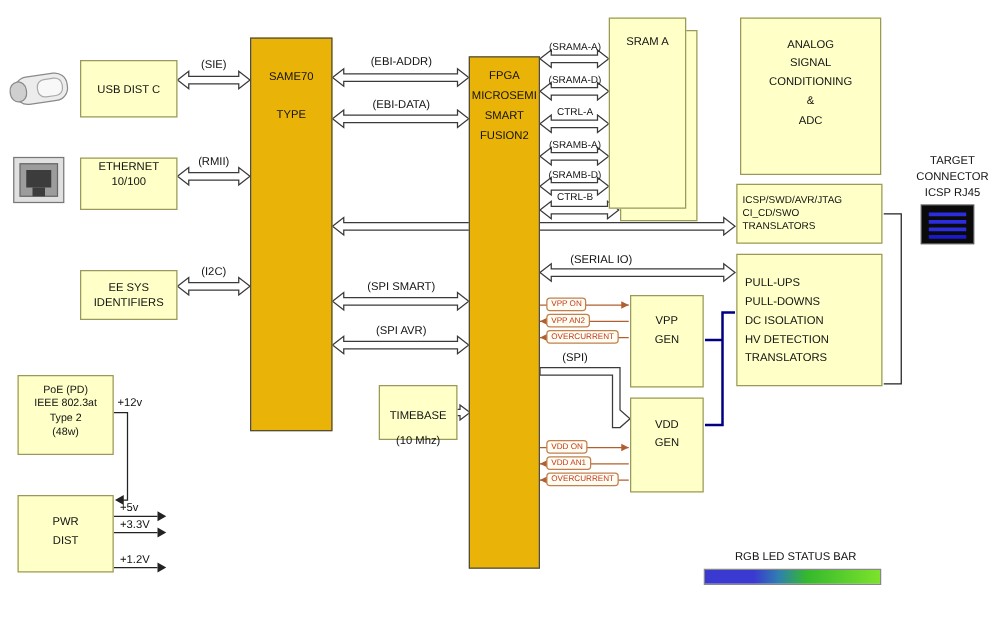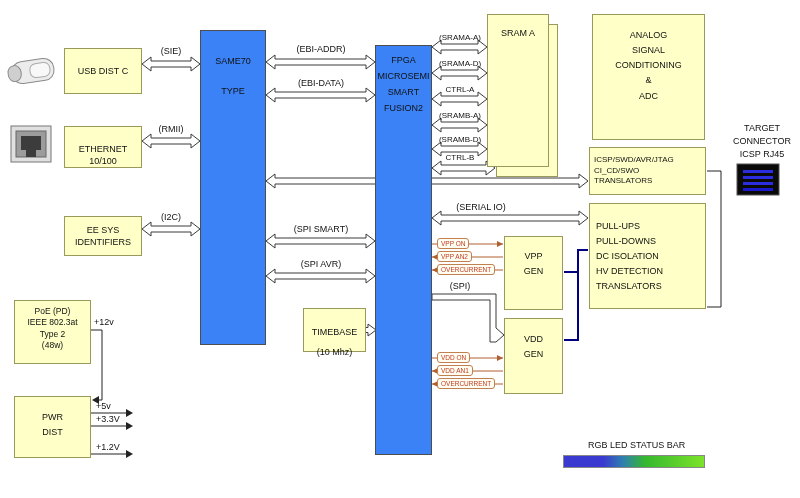--- a/index.html
+++ b/index.html
@@ -1,20 +1,20 @@
 <!DOCTYPE html>
 <html><head>
 <meta charset="utf-8">
 <style>
   html,body{margin:0;padding:0;background:#fff;font-family:"Liberation Sans",sans-serif;}
   .stage{position:relative;width:800px;height:498px;background:#fff;overflow:hidden;}
   #wires{position:absolute;left:0;top:0;}
   .block{position:absolute;box-sizing:border-box;font-size:9px;color:#111;display:flex;flex-direction:column;align-items:center;line-height:1.35;}
   .yellow{background:#ffffc8;border:1px solid #99995c;}
-  .green{background:#3b82f6;border:1px solid #4d4d4d;}
+  .green{background:#eab308;border:1px solid #4d4d4d;}
   .left-al{align-items:flex-start;text-align:left;justify-content:center;}
   .lbl{position:absolute;font-size:9px;color:#111;text-align:center;white-space:nowrap;}
   .sm{font-size:8px;}
   .sig{position:absolute;font-size:6.5px;color:#c03a1e;background:#fffdf2;border:1px solid #c08050;border-radius:3px;padding:1px 3px;line-height:1.1;white-space:nowrap;}
   .pwr-lbl{position:absolute;font-size:9px;color:#111;white-space:nowrap;}
   .gfx{position:absolute;}
   .ledbar{position:absolute;left:563px;top:455px;width:140px;height:11px;border:1px solid #888;
     background:linear-gradient(90deg,#3a3ad0 0%,#3a3ad0 28%,#2f7fb0 42%,#35b82e 58%,#7ce32a 100%);}
 </style>
 </head>
@@ -77,21 +77,21 @@
     <rect x="3" y="6" width="40" height="36" fill="#e0e0e0" stroke="#777777"></rect>
     <rect x="8" y="11" width="30" height="26" fill="#9c9c9c" stroke="#666666"></rect>
     <rect x="13" y="16" width="20" height="14" fill="#3c3c3c"></rect>
     <rect x="18" y="30" width="10" height="7" fill="#3c3c3c"></rect>
   </svg>
 
   <div class="block yellow" style="left:64px;top:48px;width:78px;height:46px;justify-content:center">
     <div>USB DIST C</div>
   </div>
 
-  <div class="block yellow" style="left:64px;top:126px;width:78px;height:42px;justify-content:flex-end">
+  <div class="block yellow" style="left:64px;top:126px;width:78px;height:42px;justify-content:flex-start">
     <div>ETHERNET</div>
     <div>10/100</div>
   </div>
 
   <div class="block yellow" style="left:64px;top:216px;width:78px;height:40px;justify-content:center">
     <div>EE SYS</div>
     <div>IDENTIFIERS</div>
   </div>
 
   <div class="block green" style="left:200px;top:30px;width:66px;height:315px;padding-top:24px">

